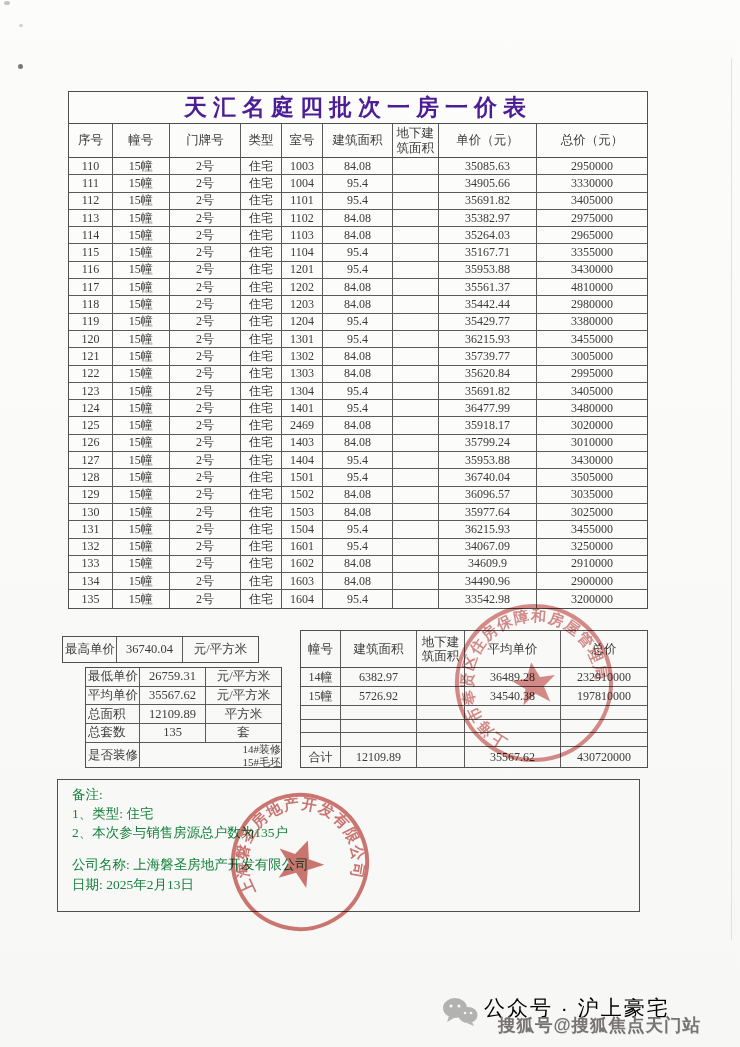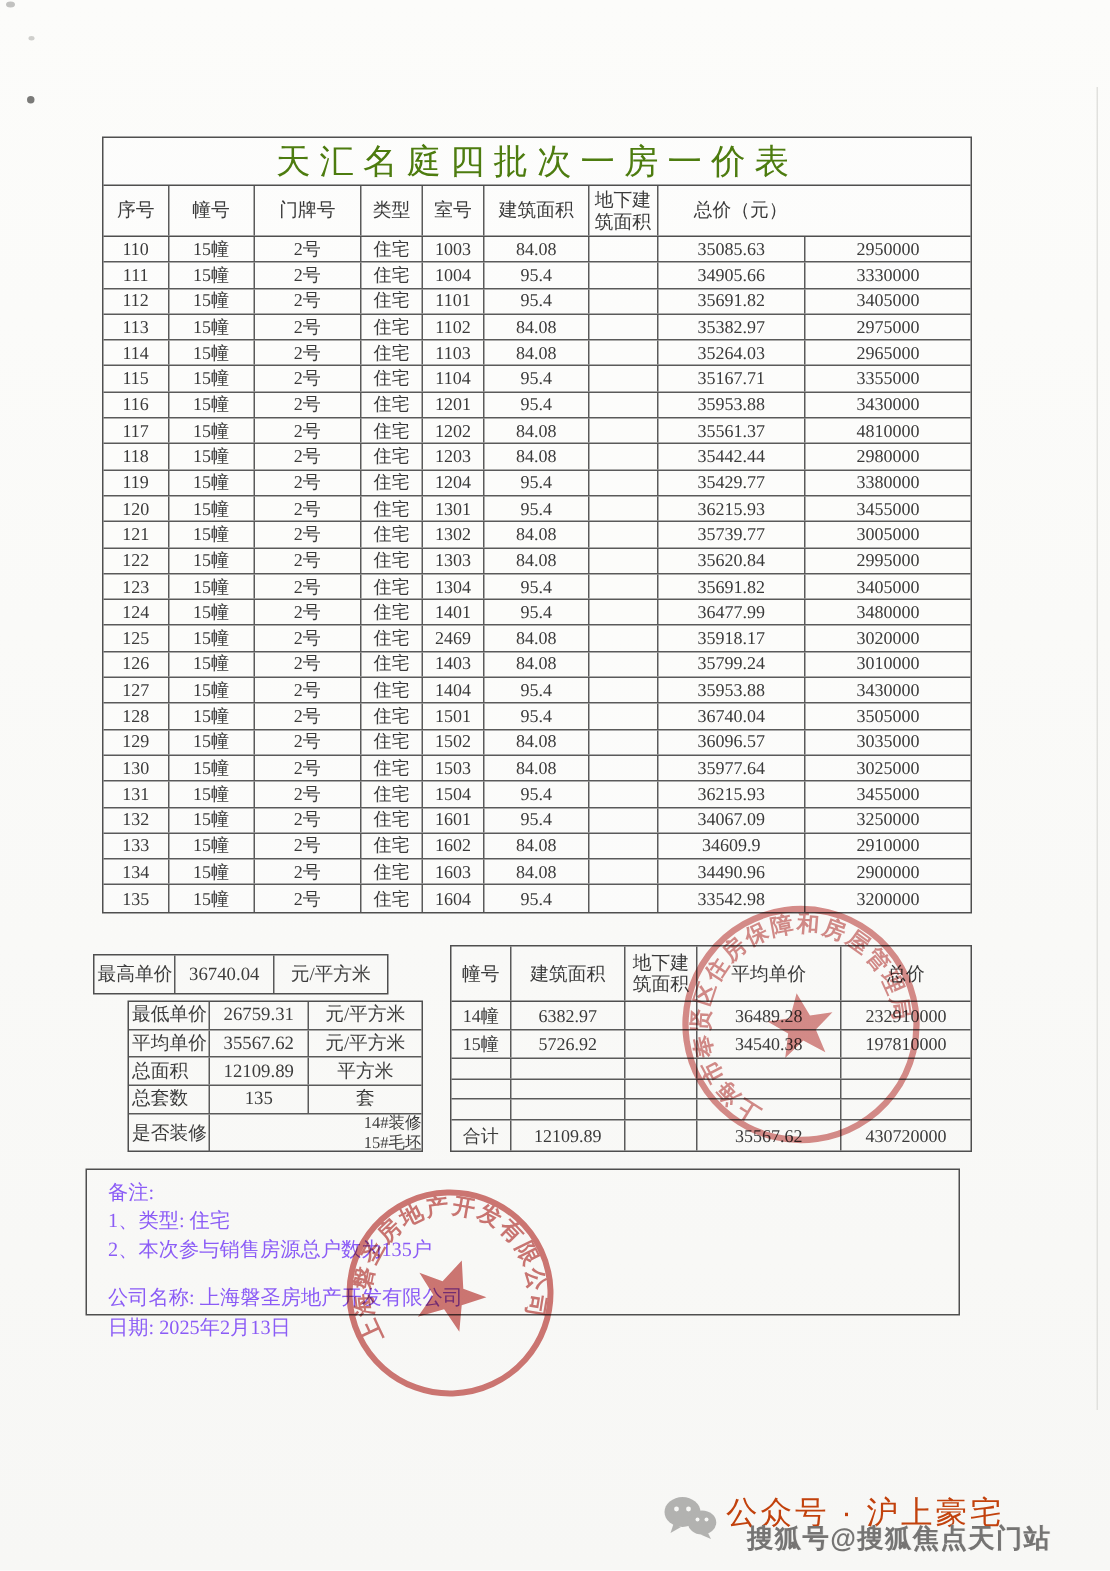--- a/index.html
+++ b/index.html
@@ -14,21 +14,21 @@
   .abs { position: absolute; }
 
   
   .main-table {
     left: 68px; top: 91px; width: 580px;
     border: 1.6px solid #4f4f4f;
     background: rgba(255,255,255,0.35);
   }
   .m-title {
     height: 32px; display: flex; align-items: center; justify-content: center;
-    font-size: 23px; letter-spacing: 6px; font-weight: 400; color: #4d7c0f;
+    font-size: 23px; letter-spacing: 6px; font-weight: 700; color: #4c1d95;
     border-bottom: 1.2px solid #4f4f4f;
   }
   .m-head { display: flex; height: 34px; border-bottom: 1.2px solid #4f4f4f; }
   .m-head .cell { font-size: 12.5px; line-height: 1.15; }
   .mrow { display: flex; height: 17.3px; border-bottom: 1px solid #5a5a5a; }
   .m-rows > .mrow:last-child { border-bottom: none; }
   .cell {
     display: flex; align-items: center; justify-content: center;
     border-right: 1px solid #5a5a5a; font-size: 12px; color: #3a3a3a;
     overflow: hidden; text-align: center; padding: 0 1px;
@@ -61,38 +61,38 @@
   .sr-head .cell { font-size: 12.5px; line-height: 1.15; }
   .sr-row { display: flex; height: 19px; border-bottom: 1px solid #5a5a5a; }
   .sr-rows > .sr-row:nth-child(3),
   .sr-rows > .sr-row:nth-child(4),
   .sr-rows > .sr-row:nth-child(5) { height: 13.6px; }
   .sr-rows > .sr-row:nth-child(6) { height: 20.5px; border-bottom: none; justify-content: space-between; }
   .s0{width:40px}.s1{width:76px}.s2{width:48px}.s3{width:96px}.s4{flex:1}
 
   
   .notes {
-    left: 57px; top: 779px; width: 583px; height: 98px;
+    left: 57px; top: 779px; width: 583px; height: 133px;
     border: 1.5px solid #4f4f4f; padding: 5px 14px;
-    font-size: 13.5px; line-height: 1.42; color: #8b5cf6;
+    font-size: 13.5px; line-height: 1.42; color: #15803d;
   }
   .notes .nl { white-space: pre; }
   .notes .company { margin-top: 13px; }
   .notes .date { margin-top: 0; }
 
   
   .stamp { mix-blend-mode: multiply; }
   .stamp-authority { left: 448px; top: 597px; transform: rotate(-8deg); opacity: .66; }
   .stamp-company { left: 224px; top: 786px; transform: rotate(20deg); opacity: .78; }
   .stamp text { font-family: "Liberation Serif", "DejaVu Serif", serif; font-weight: 600; }
 
   
   .wm-wechat {
     left: 484px; top: 994px; font-size: 21px; letter-spacing: 2px;
-    color: #c2410c; font-family: "Liberation Sans","DejaVu Sans",sans-serif;
+    color: #000000; font-family: "Liberation Sans","DejaVu Sans",sans-serif;
   }
   .wm-sohu {
     left: 498px; top: 1013px; font-size: 17.5px; font-weight: bold; letter-spacing: 1px;
     color: #757473; font-family: "Liberation Sans","DejaVu Sans",sans-serif;
     text-shadow: 0.5px 0.5px 0 #e8e8e6;
   }
   .wechat-icon { left: 441px; top: 997px; }
 
   
   .page-edge { left: 731px; top: 58px; width: 1px; height: 882px; background: #e1e1de; }
@@ -112,20 +112,21 @@
 <div class="abs main-table">
   <div class="m-title">天汇名庭四批次一房一价表</div>
   <div class="m-head">
     <div class="cell c0">序号</div>
     <div class="cell c1">幢号</div>
     <div class="cell c2">门牌号</div>
     <div class="cell c3">类型</div>
     <div class="cell c4">室号</div>
     <div class="cell c5">建筑面积</div>
     <div class="cell c6">地下建筑面积</div>
+    <div class="cell c7">单价（元）</div>
     <div class="cell c8">总价（元）</div>
   </div>
   <div class="m-rows">
       <div class="mrow">
     <div class="cell c0">110</div>
     <div class="cell c1">15幢</div>
     <div class="cell c2">2号</div>
     <div class="cell c3">住宅</div>
     <div class="cell c4">1003</div>
     <div class="cell c5">84.08</div>

